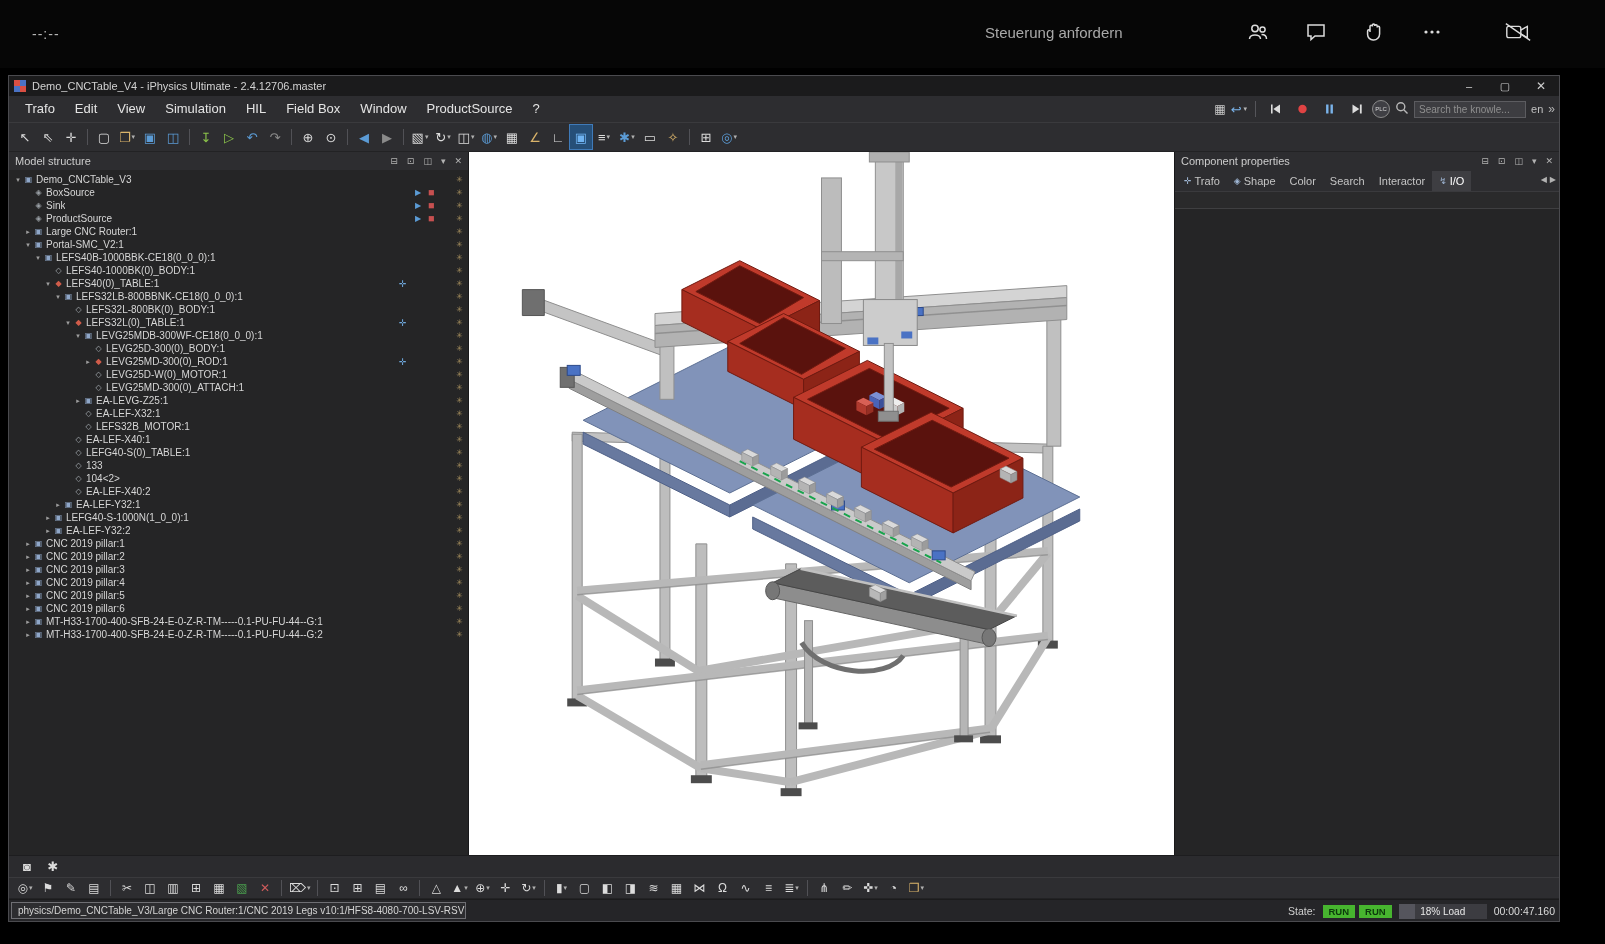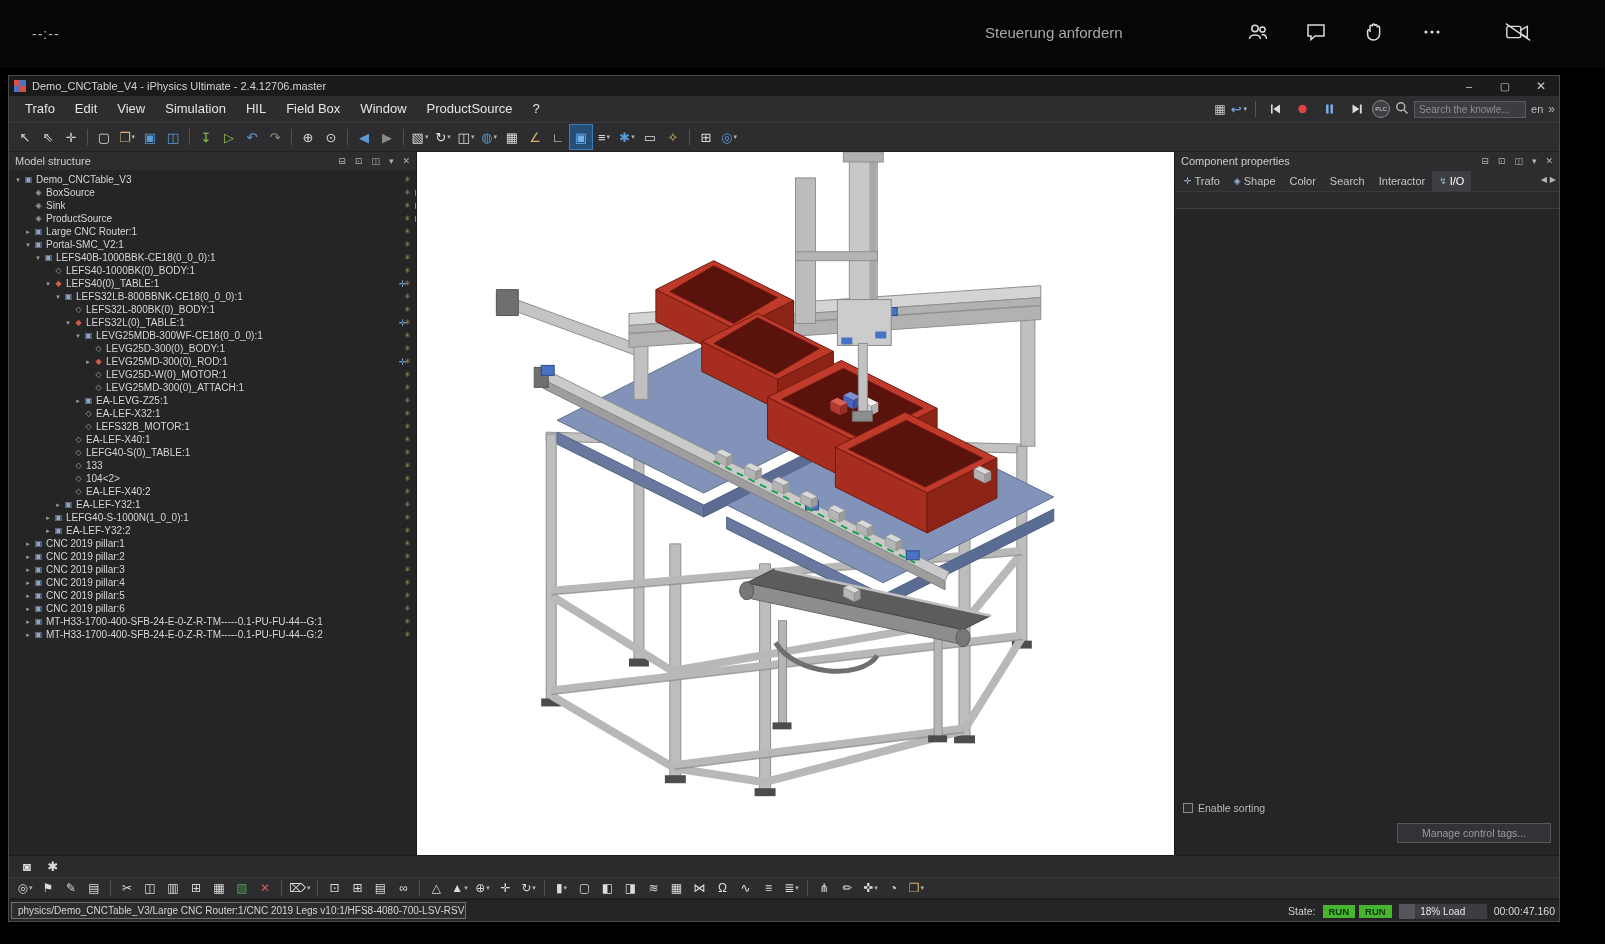--- a/index.html
+++ b/index.html
@@ -53,21 +53,21 @@
             padding:0 2px; font-size:13px; color:#dcdcdc; }
   .tb-btn.active { background:#264f78; outline:1px solid #3f7ab8; }
   .tb-glyph { line-height:1; }
   .tb-dd { font-size:7px; color:#b0b0b0; margin-left:1px; }
   .tb-sep { width:1px; height:16px; background:#515156; margin:0 4px; flex:none; }
   .toolbar.bottom { height:22px; border-top:1px solid #3a3a3d; }
   .toolbar.bottom .tb-btn { height:20px; font-size:12px; }
 
   .main-row { flex:1; min-height:0; display:flex; }
   .panel { background:#252526; display:flex; flex-direction:column; }
-  .left-panel { width:408px; border-right:1px solid #18181a; flex:none; }
+  .left-panel { width:460px; border-right:1px solid #18181a; flex:none; }
   .right-panel { width:385px; border-left:1px solid #18181a; flex:none; }
   .panel-header { height:18px; background:#2d2d30; display:flex; align-items:center; padding:0 6px;
                   font-size:11px; color:#cccccc; flex:none; }
   .panel-hicons { margin-left:auto; display:flex; gap:9px; font-size:9px; color:#b2b2b2; }
 
   .tree { flex:1; overflow:hidden; padding-top:3px; }
   .tree-row { height:13px; display:flex; align-items:center; position:relative; font-size:10px;
               color:#d6d6d6; white-space:nowrap; }
   .tree-ind { flex:none; }
   .tree-exp { width:10px; flex:none; font-size:7px; color:#9e9e9e; text-align:center; }
@@ -844,29 +844,20 @@
           </div>
         <div class="grid-header" id="grid-header">
             <div class="gh-cell" style="width: 36px;"></div>
             <div class="gh-cell" style="width: 30px;">Name</div>
             <div class="gh-cell" style="width: 32px;">Type</div>
             <div class="gh-cell" style="width: 32px; font-family: Liberation Serif, serif;">Value</div>
             <div class="gh-cell" style="width: 45px;">Function</div>
             <div class="gh-cell" style="flex: 1 1 0%;">Alias</div>
           </div>
         <div class="grid-body"></div>
-        <div class="panel-footer">
-          <label class="chk-row">
-            <span class="chk"></span>
-            <span>Enable sorting</span>
-          </label>
-          <div class="btn-row">
-            <button class="manage-btn">Manage control tags...</button>
-          </div>
-        </div>
       </div>
     </div>
 
     <div class="side-strip" id="side-strip">
         <div class="tb-btn">
           <span class="tb-glyph">◙</span>
         </div>
         <div class="tb-btn">
           <span class="tb-glyph">✱</span>
         </div>

